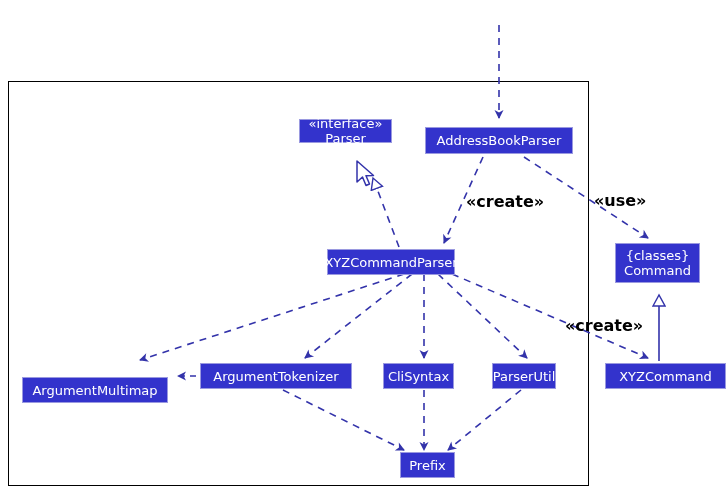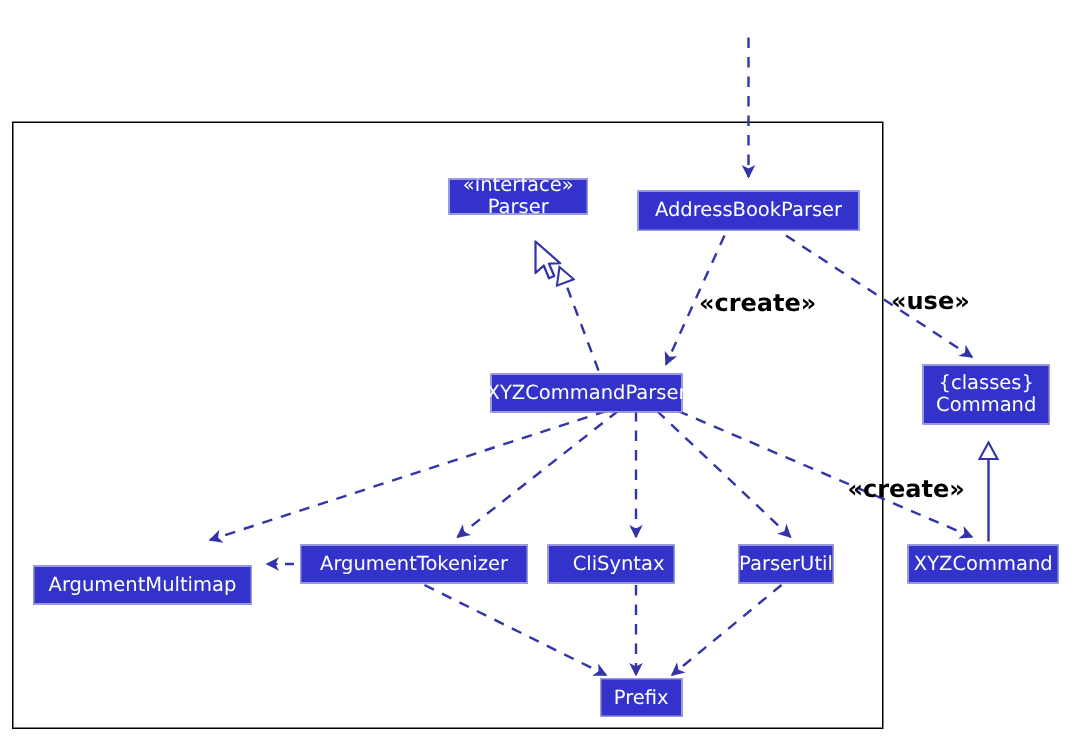--- a/index.html
+++ b/index.html
@@ -166,29 +166,29 @@
   </div>
 
   <div class="node" style="left:22px; top:377px; width:146px; height:26px;">
     <span>ArgumentMultimap</span>
   </div>
 
   <div class="node" style="left:200px; top:363px; width:152px; height:26px;align-items:center;">
     <span>ArgumentTokenizer</span>
   </div>
 
-  <div class="node" style="left:365px; top:363px; width:85px; height:26px;align-items:flex-end;">
+  <div class="node" style="left:383px; top:363px; width:71px; height:26px;">
     <span>CliSyntax</span>
   </div>
 
   <div class="node" style="left:492px; top:363px; width:64px; height:26px;">
     <span>ParserUtil</span>
   </div>
 
-  <div class="node" style="left:605px; top:363px; width:101px; height:26px;">
+  <div class="node" style="left:605px; top:363px; width:121px; height:26px;">
     <span>XYZCommand</span>
   </div>
 
   <div class="node" style="left:400px; top:452px; width:55px; height:26px;">
     <span>Prefix</span>
   </div>
 
   <div class="edge-label" style="left:466px; top:192px;">«create»</div>
   <div class="edge-label" style="left:594px; top:191px;">«use»</div>
   <div class="edge-label" style="left:565px; top:316px;">«create»</div>

